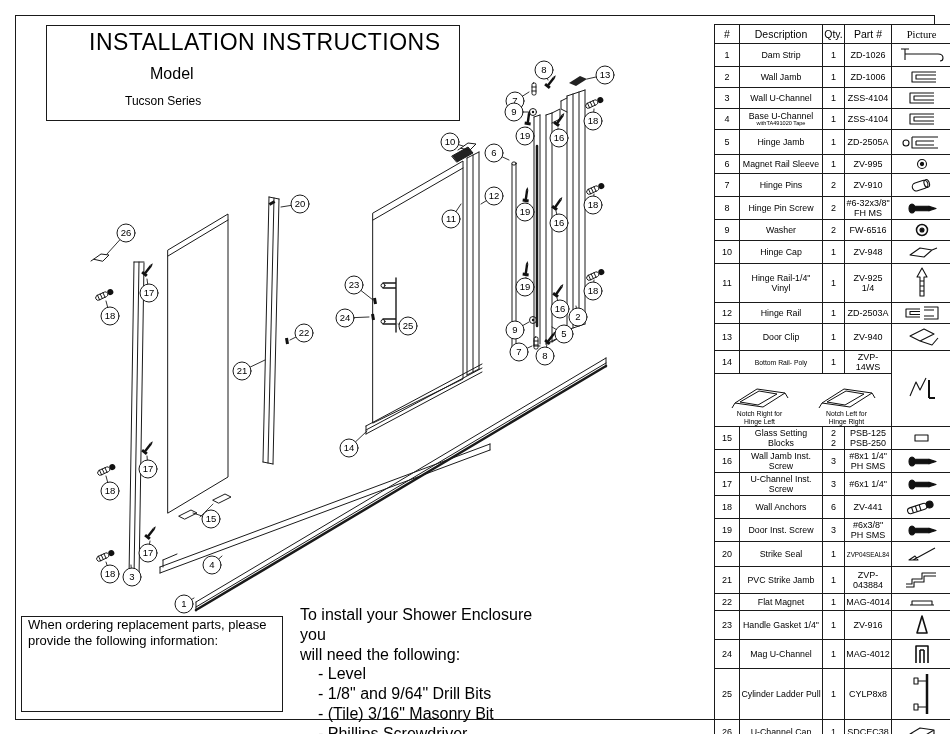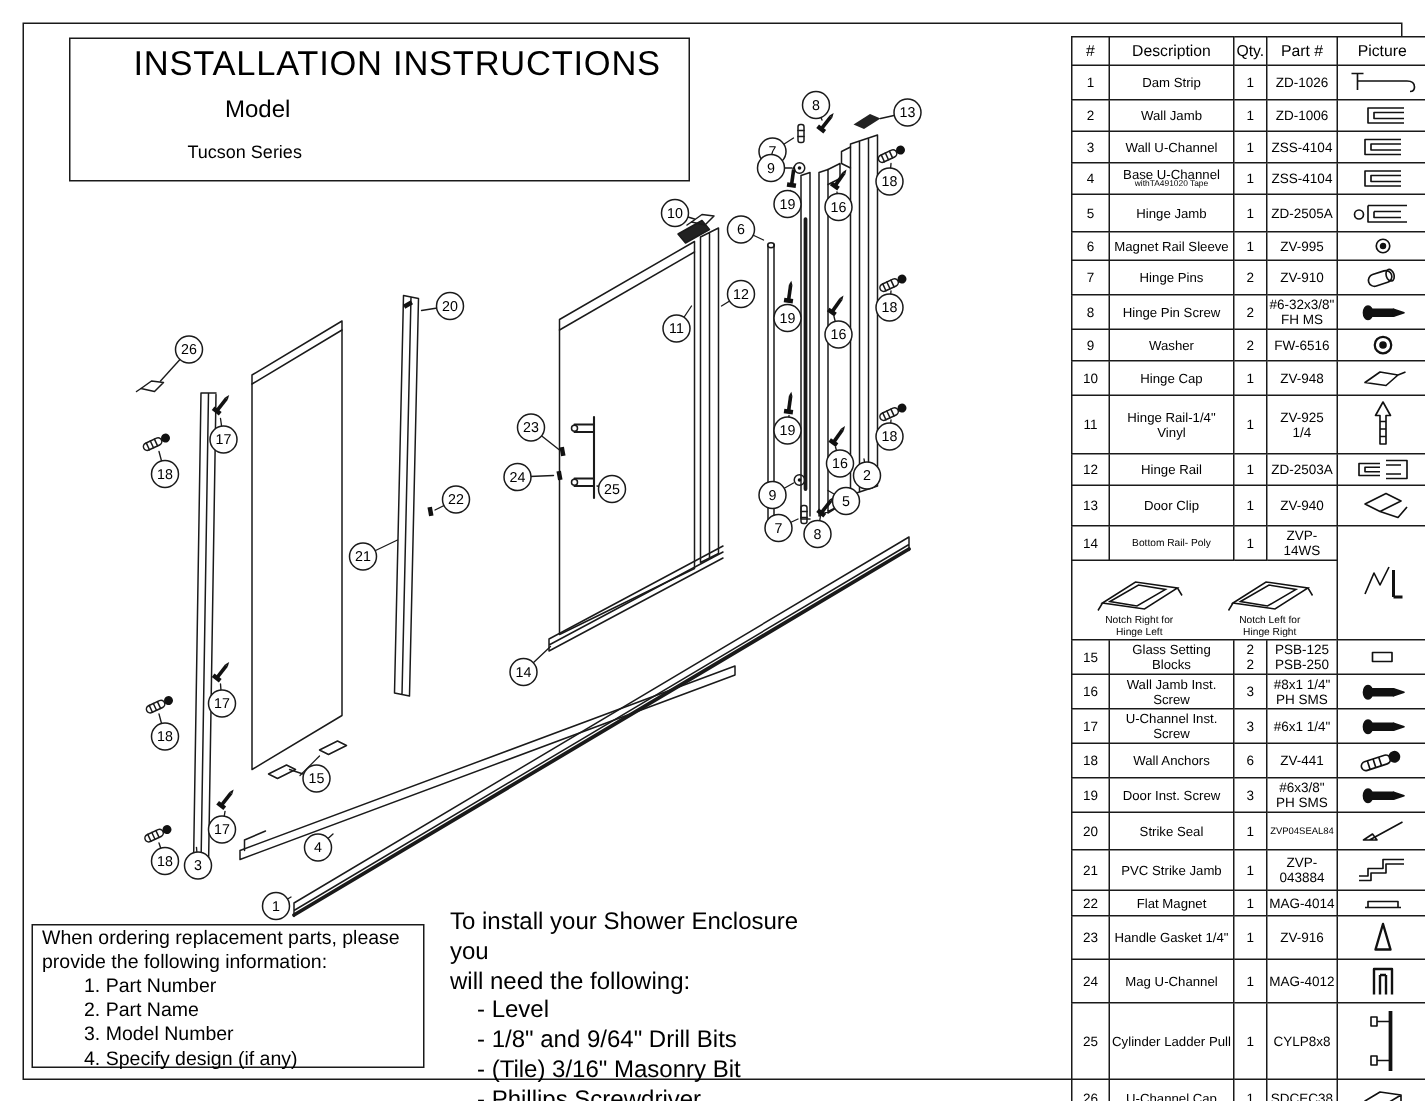--- a/index.html
+++ b/index.html
@@ -19,21 +19,21 @@
   .order-items{margin-left:28px;white-space:pre-line;}
   .pre{white-space:pre-line;}
   
   .tools{position:absolute;left:300px;top:605px;width:255px;font-size:16px;line-height:1.24;}
   .tools-items{margin-left:18px;white-space:pre-line;}
   
   table.parts{position:absolute;left:714px;top:24px;width:222px;border-collapse:collapse;table-layout:fixed;
     font-size:9px;text-align:center;background:#fff;}
   table.parts th,table.parts td{border:1px solid #1a1a1a;padding:1px 1px;vertical-align:middle;overflow:hidden;}
   table.parts th{font-size:10.5px;font-weight:normal;height:16px;}
-  .col-num{width:22px;}.col-desc{width:80px;}.col-qty{width:19px;}.col-part{width:44px;}.col-pic{width:57px;}
+  .col-num{width:22px;}.col-desc{width:80px;}.col-qty{width:19px;}.col-part{width:44px;}.col-pic{width:57px;font-family:Liberation Serif, serif;}
   td.c-desc{font-size:8.8px;}
   td.c-qty,td.c-part{white-space:pre-line;font-size:9px;}
   td.c-part.tiny{font-size:6.3px;}
   .desc2{font-size:5.6px;line-height:1;}
   tr.small-row td.c-desc{font-size:6.8px;}
   td.c-pic svg{display:block;margin:1px auto;}
   .notch-cell{height:50px;font-size:6.8px;line-height:1.1;padding:0;}
   .notch-wrap{display:flex;justify-content:space-around;align-items:flex-end;height:100%;}
   .notch-fig{text-align:center;}
   .notch-label{white-space:pre-line;}
@@ -434,24 +434,20 @@
         <line x1="545" y1="356" x2="547" y2="344" stroke="#1a1a1a" stroke-width="0.9"></line>
         <circle cx="545" cy="356" r="9" fill="#fff" stroke="#1a1a1a"></circle>
         <text x="545" y="359.2" text-anchor="middle" class="co-num" fill="#000" stroke="none">8</text>
       </g>
     </g>
 </svg>
 
 <div class="order-box">
   <div class="pre">When ordering replacement parts, please
 provide the following information:</div>
-  <div class="order-items">1. Part Number
-2. Part Name
-3. Model Number
-4. Specify design (if any)</div>
 </div>
 
 <div class="tools">
   <div class="pre">To install your Shower Enclosure you
 will need the following:</div>
   <div class="tools-items">- Level
 - 1/8" and 9/64" Drill Bits
 - (Tile) 3/16" Masonry Bit
 - Phillips Screwdriver
 - Sealant

